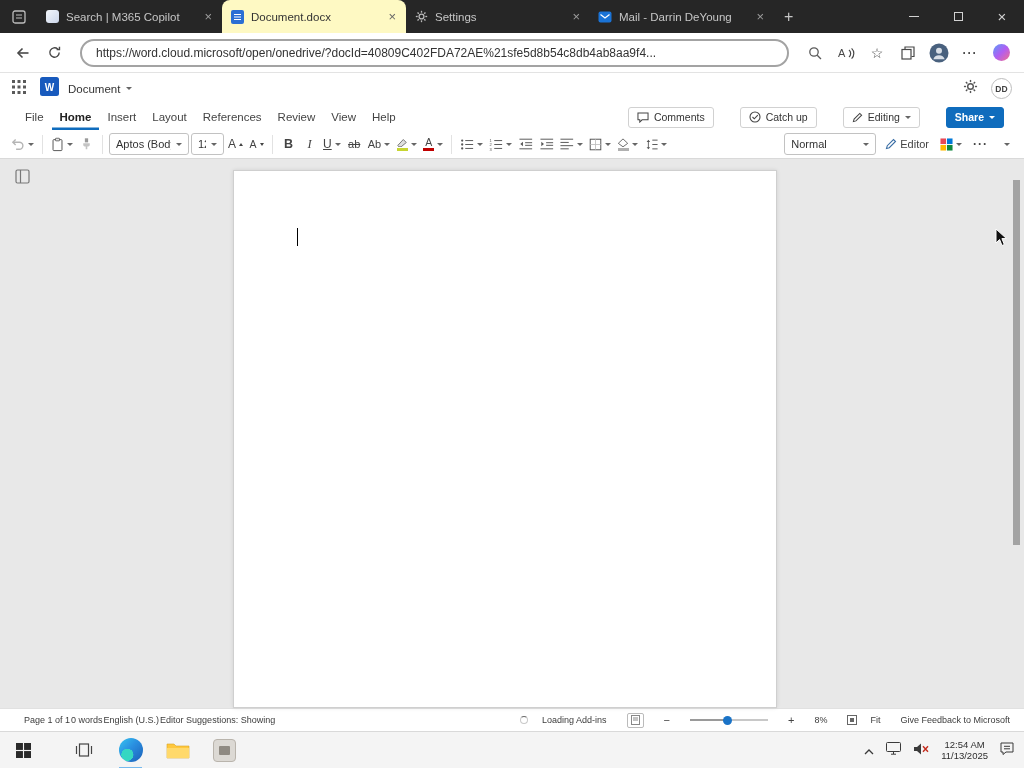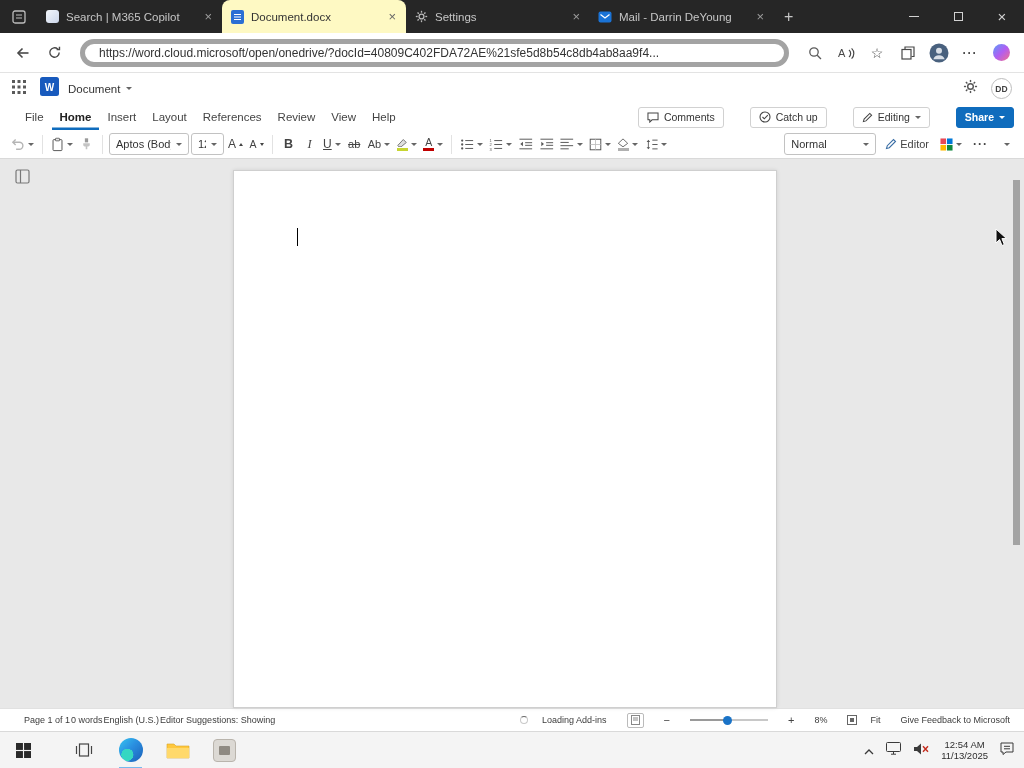--- a/index.html
+++ b/index.html
@@ -23,21 +23,21 @@
   .wincontrols { margin-left:auto; display:flex; height:33px; }
   .wc { width:44px; height:33px; display:flex; align-items:center; justify-content:center; color:#d2d2d2; }
   .wc .min { width:10px; height:1px; background:#d2d2d2; }
   .wc .max { width:9px; height:9px; border:1px solid #d2d2d2; }
   .wc.close { font-size:15px; }
 
   
   .btoolbar { flex:none; height:40px; background:#fff; border-bottom:1px solid #e3e3e3;
               display:flex; align-items:center; padding:0 12px; gap:9px; }
   .navbtn { width:22px; height:22px; display:flex; align-items:center; justify-content:center; }
-  .addressbar { flex:1; height:28px; border:5px solid #a3a3a3; border-radius:15px; background:#fff;
+  .addressbar { flex:1; height:28px; border:2px solid #a3a3a3; border-radius:15px; background:#fff;
                 display:flex; align-items:center; padding:0 14px; margin:17px 6px; }
   .addressbar input { border:none; outline:none; width:100%; font-size:12px; color:#333;
                       font-family:"Liberation Sans",sans-serif; background:transparent; }
   .bicon { width:22px; height:22px; display:flex; align-items:center; justify-content:center; color:#484848; }
   .star { font-size:14px; color:#484848; }
   .dots { font-size:12px; letter-spacing:1px; color:#484848; font-weight:bold; }
   .copilot-orb { width:17px; height:17px; border-radius:50%;
                  background:linear-gradient(135deg,#5a9cf8 0%,#b15ef2 50%,#f2708a 100%); }
 
   
@@ -49,21 +49,21 @@
   .app-search { position:absolute; left:50%; transform:translateX(-52%); width:300px; height:22px;
                 background:#f5f5f5; border:1px solid #e0e0e0; border-radius:4px;
                 display:flex; align-items:center; gap:7px; padding:0 8px; }
   .app-search input { border:none; outline:none; background:transparent; flex:1; font-size:10.5px;
                       color:#555; font-family:"Liberation Sans",sans-serif; }
   .wordbar-right { margin-left:auto; display:flex; align-items:center; gap:13px; }
   .dd-avatar { width:21px; height:21px; border-radius:50%; border:1px solid #bdbdbd; background:#fff;
                display:flex; align-items:center; justify-content:center; font-size:8.5px; font-weight:bold; color:#444; }
 
   
-  .menubar { flex:none; height:26px; display:flex; align-items:center; padding:0 10px 0 17px; background:#fff; }
+  .menubar { flex:none; height:26px; display:flex; align-items:center; padding:0 20px 0 17px; background:#fff; }
   .menu-item { font-size:11.5px; color:#444; padding:0 8px; height:26px; display:flex; align-items:center; }
   .menu-item.active { color:#222; font-weight:600; box-shadow:inset 0 -2.5px 0 #0f6cbd; }
   .menubar-right { margin-left:auto; display:flex; align-items:center; gap:26px; }
   .pill { height:21px; border:1px solid #d1d1d1; border-radius:3px; background:#fff;
           display:flex; align-items:center; gap:5px; padding:0 8px; font-size:10.5px; color:#333; }
   .share { background:#0f6cbd; border:1px solid #0f6cbd; color:#fff; font-weight:600; }
   .chev { width:0; height:0; border-left:3px solid transparent; border-right:3px solid transparent;
           border-top:3.5px solid #666; flex:none; }
   .chev.white { border-top-color:#fff; }
 

